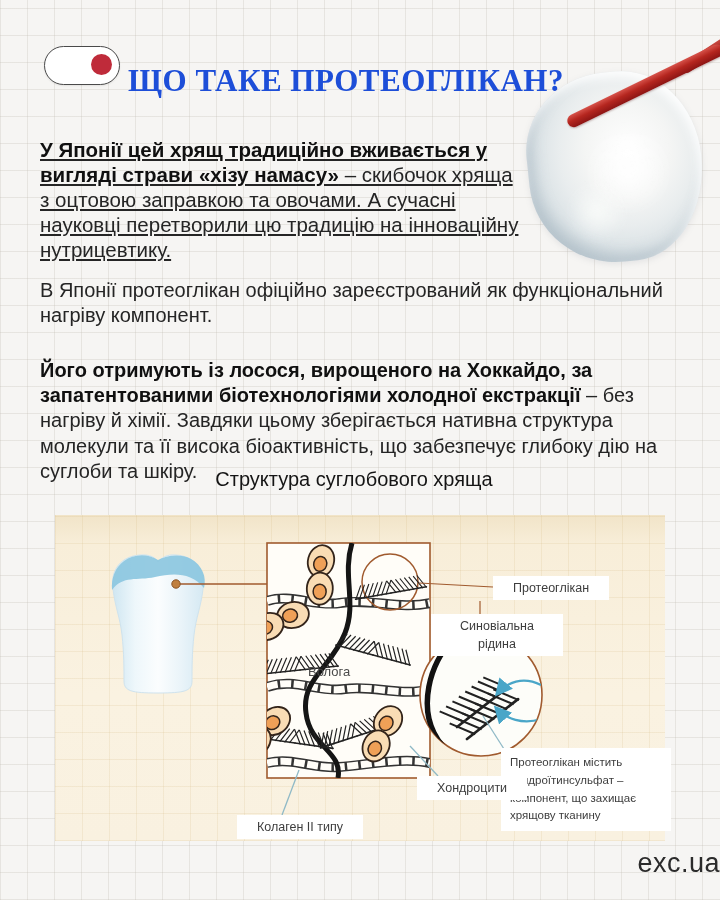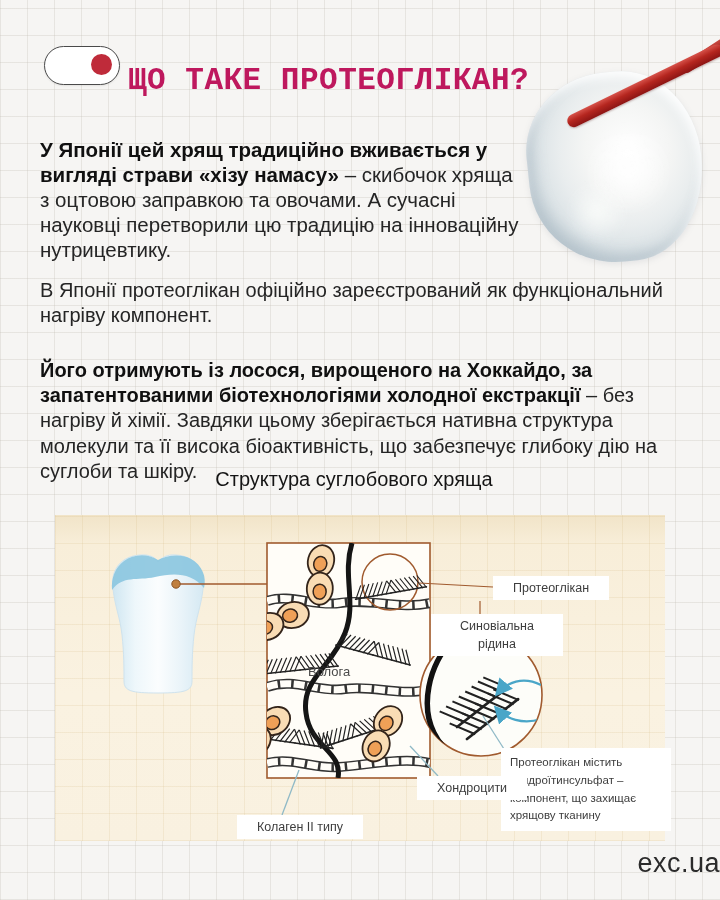--- a/index.html
+++ b/index.html
@@ -16,22 +16,22 @@
     position:absolute;left:44px;top:46px;width:74px;height:37px;
     background:#fff;border:1.6px solid #4a4a4a;border-radius:20px;
     box-shadow:0 1px 2px rgba(0,0,0,.08);
   }
   .toggle-dot{
     position:absolute;right:7px;top:7px;width:21px;height:21px;border-radius:50%;
     background:#bf2b3a;
   }
   .page-title{
     position:absolute;left:128px;top:42px;width:480px;
-    font-family:Liberation Mono, monospace;font-weight:bold;
-    font-size:31px;letter-spacing:.5px;color:#be185d;
+    font-family:Liberation Serif, serif;font-weight:bold;
+    font-size:31px;letter-spacing:.5px;color:#1d4ed8;
   }
   
   .photo{position:absolute;left:522px;top:55px;width:198px;height:215px;}
   .blob{
     position:absolute;left:6px;top:17px;width:174px;height:190px;
     border-radius:52% 48% 46% 54% / 44% 52% 56% 48%;
     background:radial-gradient(ellipse at 58% 42%, #ffffff 0%, #f4f5f4 30%, #e9edee 48%, #dde4e7 62%, #c8d3d9 78%, #b3c2cb 92%, #a9bac4 100%);
     box-shadow:inset -4px 6px 10px rgba(255,255,255,.9), inset 6px -8px 14px rgba(140,160,175,.35), 0 2px 6px rgba(120,130,140,.15);
     transform:rotate(-6deg);
   }
@@ -44,21 +44,21 @@
     transform:rotate(-26deg);transform-origin:left center;
     box-shadow:0 1px 2px rgba(80,20,20,.3);
   }
   .stick2{
     position:absolute;left:160px;top:10px;width:72px;height:11px;border-radius:6px;
     background:linear-gradient(180deg,#c74840,#9c1b18);
     transform:rotate(-33deg);transform-origin:left center;
   }
   
   .para{position:absolute;left:40px;color:#252525;}
-  .p1{top:116px;width:486px;font-size:20.5px;line-height:1.22;}
+  .p1{top:116px;width:486px;font-size:20.5px;line-height:1.22;text-decoration:underline;}
   .p2{top:258px;width:625px;font-size:20px;line-height:1.26;}
   .p3{top:322px;width:662px;font-size:20px;line-height:1.26;margin-top:36px;}
   .para b{color:#101010;}
   
   .diagram-title{
     position:absolute;left:0;top:468px;width:708px;text-align:center;
     font-size:20px;font-weight:normal;color:#151515;
   }
   .panel{
     position:absolute;left:55px;top:515px;width:610px;height:326px;

